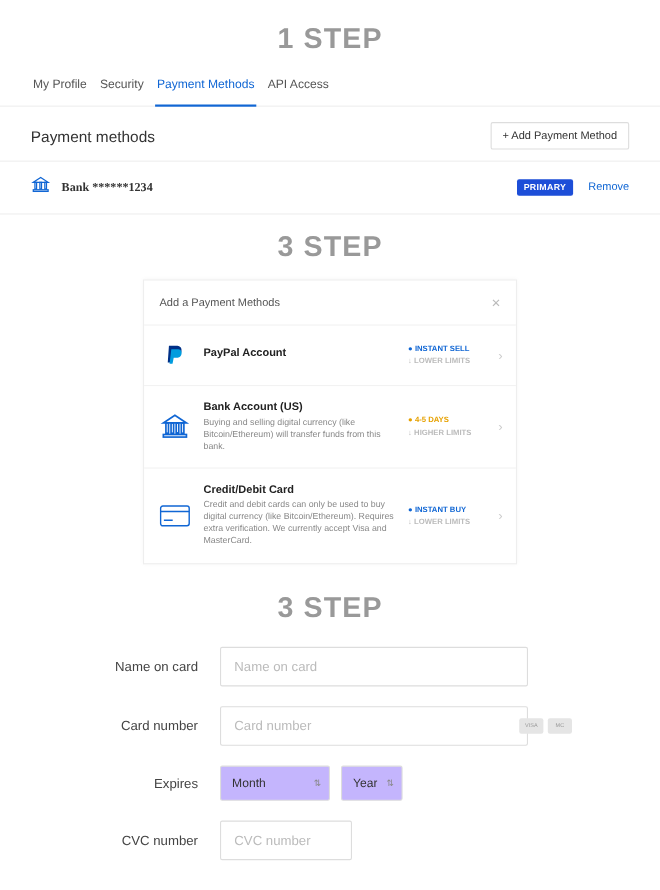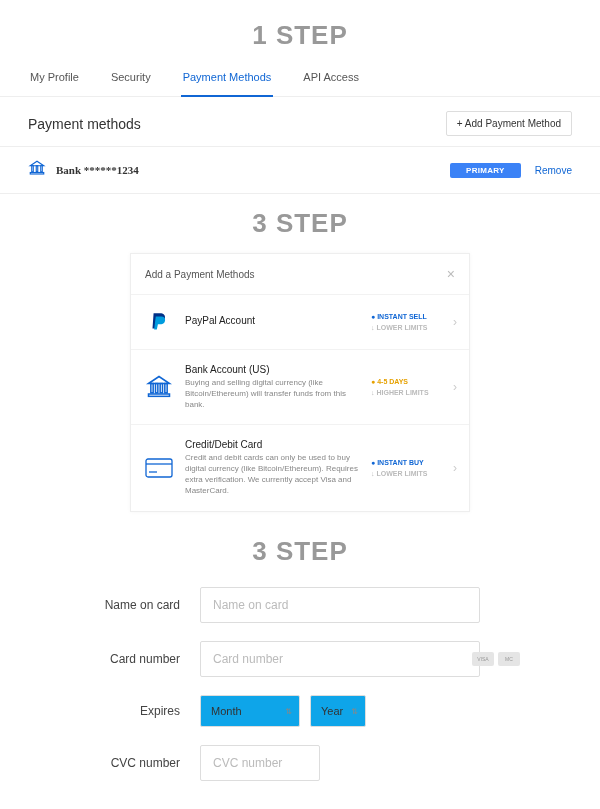--- a/index.html
+++ b/index.html
@@ -1,58 +1,58 @@
 <!DOCTYPE html>
 <html><head>
 <meta charset="utf-8">
 <style>
   * { box-sizing: border-box; margin: 0; padding: 0; }
   body { font-family: -apple-system, BlinkMacSystemFont, "Segoe UI", Helvetica, Arial, sans-serif; background: #fff; color: #333; width: 600px; }
   .step-heading { text-align: center; font-size: 26px; color: #999; font-weight: 700; letter-spacing: 1px; }
   .step1-block { padding: 20px 0 10px; }
-  .tabs { display: flex; gap: 28px; padding: 0 28px; border-bottom: 1px solid #eee; font-size: 11px; color: #555; }
+  .tabs { display: flex; gap: 8px; padding: 0 28px; border-bottom: 1px solid #eee; font-size: 11px; color: #555; }
   .tab { padding: 10px 2px 12px; cursor: pointer; }
   .tab.active { color: #1066d4; border-bottom: 2px solid #1066d4; margin-bottom: -1px; }
   .pm-header { display: flex; justify-content: space-between; align-items: center; padding: 14px 28px 10px; }
   .pm-title { font-size: 14px; color: #333; }
   .add-btn { border: 1px solid #ddd; background: #fff; padding: 6px 10px; font-size: 10px; color: #333; border-radius: 2px; cursor: pointer; }
   .pm-row { display: flex; align-items: center; justify-content: space-between; padding: 12px 28px; border-top: 1px solid #eee; border-bottom: 1px solid #eee; }
   .pm-row-left { display: flex; align-items: center; gap: 10px; }
   .pm-row-left svg { width: 18px; height: 18px; }
   .pm-name { font-size: 11px; font-weight: 600; color: #333; font-family: Liberation Serif, serif; }
   .pm-row-right { display: flex; align-items: center; gap: 14px; }
-  .badge { background: #3b82f6; color: #fff; font-size: 8px; font-weight: 700; padding: 3px 16px; border-radius: 2px; letter-spacing: 0.3px; }
+  .badge { background: #1d4ed8; color: #fff; font-size: 8px; font-weight: 700; padding: 3px 6px; border-radius: 2px; letter-spacing: 0.3px; }
   .remove { color: #1066d4; font-size: 10px; cursor: pointer; }
 
   .step2-block { padding: 14px 0 10px; }
   .modal { width: 340px; margin: 14px auto 0; border: 1px solid #eee; background: #fff; box-shadow: 0 0 4px rgba(0,0,0,0.04); }
   .modal-head { display: flex; justify-content: space-between; align-items: center; padding: 12px 14px; font-size: 10px; color: #555; }
   .close { color: #bbb; font-size: 14px; cursor: pointer; }
   .option { display: flex; align-items: center; padding: 14px 12px; border-top: 1px solid #f2f2f2; gap: 10px; cursor: pointer; }
   .opt-icon { width: 32px; flex-shrink: 0; display: flex; justify-content: center; }
   .opt-body { flex: 1; }
-  .opt-title { font-size: 10px; font-weight: 400; color: #222; margin-bottom: 3px; }
+  .opt-title { font-size: 10px; font-weight: 700; color: #222; margin-bottom: 3px; }
   .opt-desc { font-size: 8px; color: #888; line-height: 1.35; }
   .opt-tags { width: 72px; font-size: 7px; font-weight: 700; line-height: 1.6; }
   .tag-inst { color: #1066d4; }
   .tag-days { color: #e6a100; }
   .tag-low { color: #bbb; font-weight: 600; }
   .tag-high { color: #bbb; font-weight: 600; }
   .chev { color: #ccc; font-size: 12px; }
 
   .step3-block { padding: 14px 0 30px; }
   .form { width: 460px; margin: 20px auto 0; }
   .form-row { display: flex; align-items: center; margin-bottom: 18px; }
   .form-label { width: 130px; text-align: right; padding-right: 20px; font-size: 12px; color: #444; }
   .form-field { flex: 1; display: flex; gap: 10px; }
   .inp { border: 1px solid #ddd; padding: 10px 12px; font-size: 12px; color: #333; border-radius: 2px; }
   .inp::placeholder { color: #bbb; }
   .wide { width: 280px; }
   .nar { width: 120px; }
-  .sel { border: 1px solid #ddd; padding: 9px 10px; font-size: 11px; color: #333; background: #0ea5e9; border-radius: 2px; appearance: none; position: relative; }
+  .sel { border: 1px solid #ddd; padding: 9px 10px; font-size: 11px; color: #333; background: #c4b5fd; border-radius: 2px; appearance: none; position: relative; }
   .sel-wrap { position: relative; display: inline-block; }
   .sel-wrap::after { content: "⇅"; position: absolute; right: 8px; top: 50%; transform: translateY(-50%); font-size: 8px; color: #888; pointer-events: none; }
   .sel.w1 { width: 100px; padding-right: 22px; }
   .sel.w2 { width: 56px; padding-right: 22px; }
   .card-logos { position: absolute; right: 10px; top: 50%; transform: translateY(-50%); display: flex; gap: 4px; }
   .card-logo { width: 22px; height: 14px; background: #e5e5e5; border-radius: 2px; font-size: 5px; color: #999; display: flex; align-items: center; justify-content: center; }
   .rel { position: relative; }
 </style>
 </head>
 <body>

